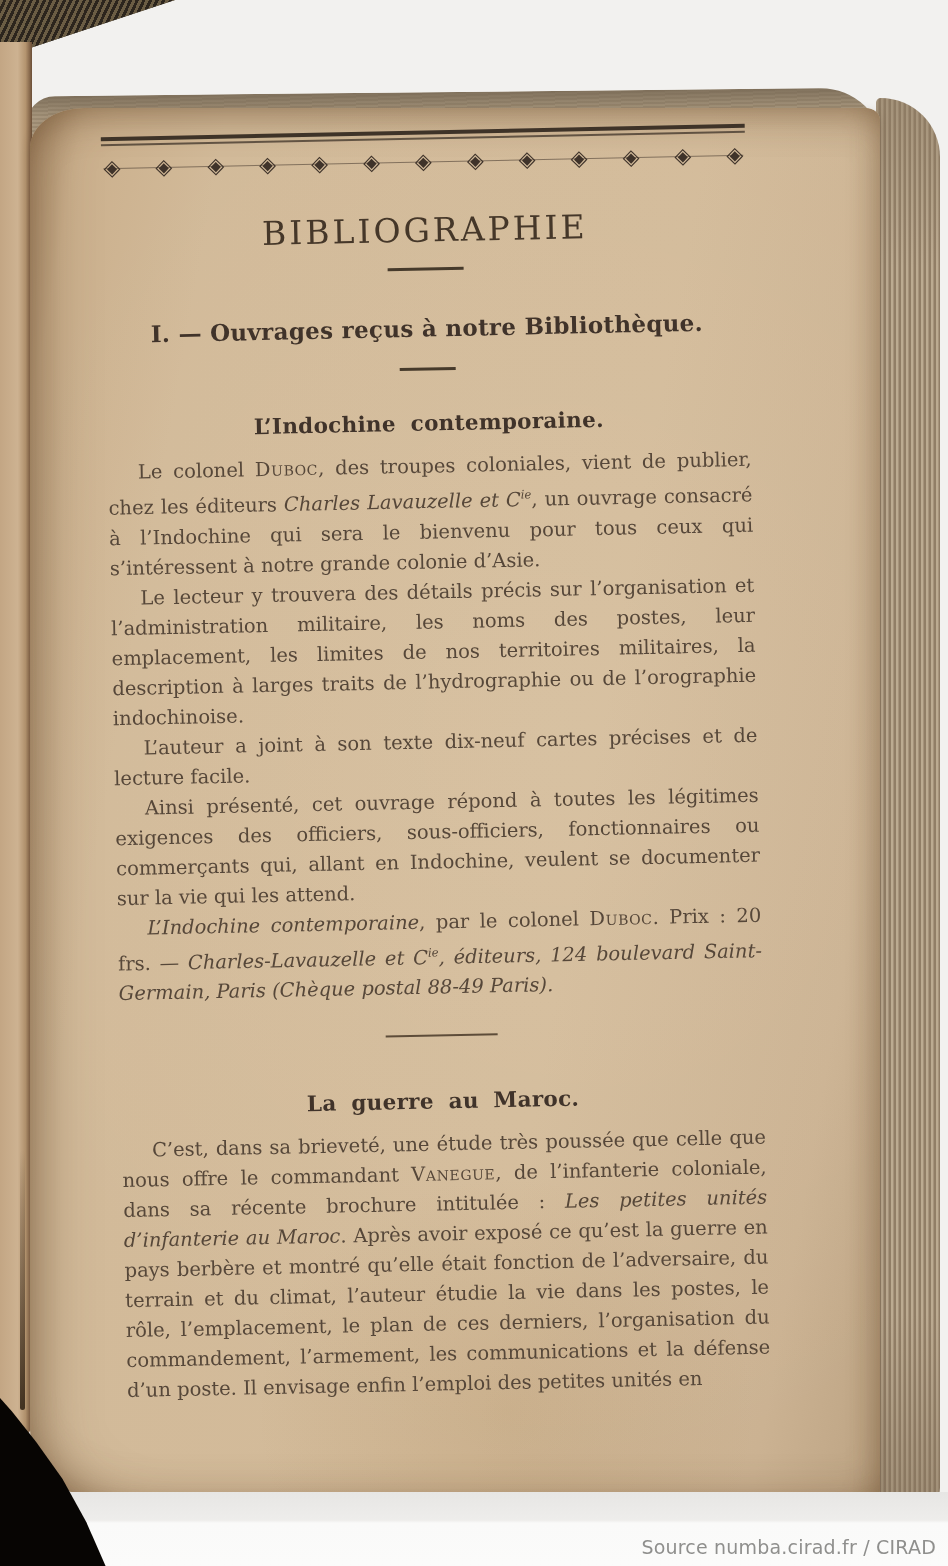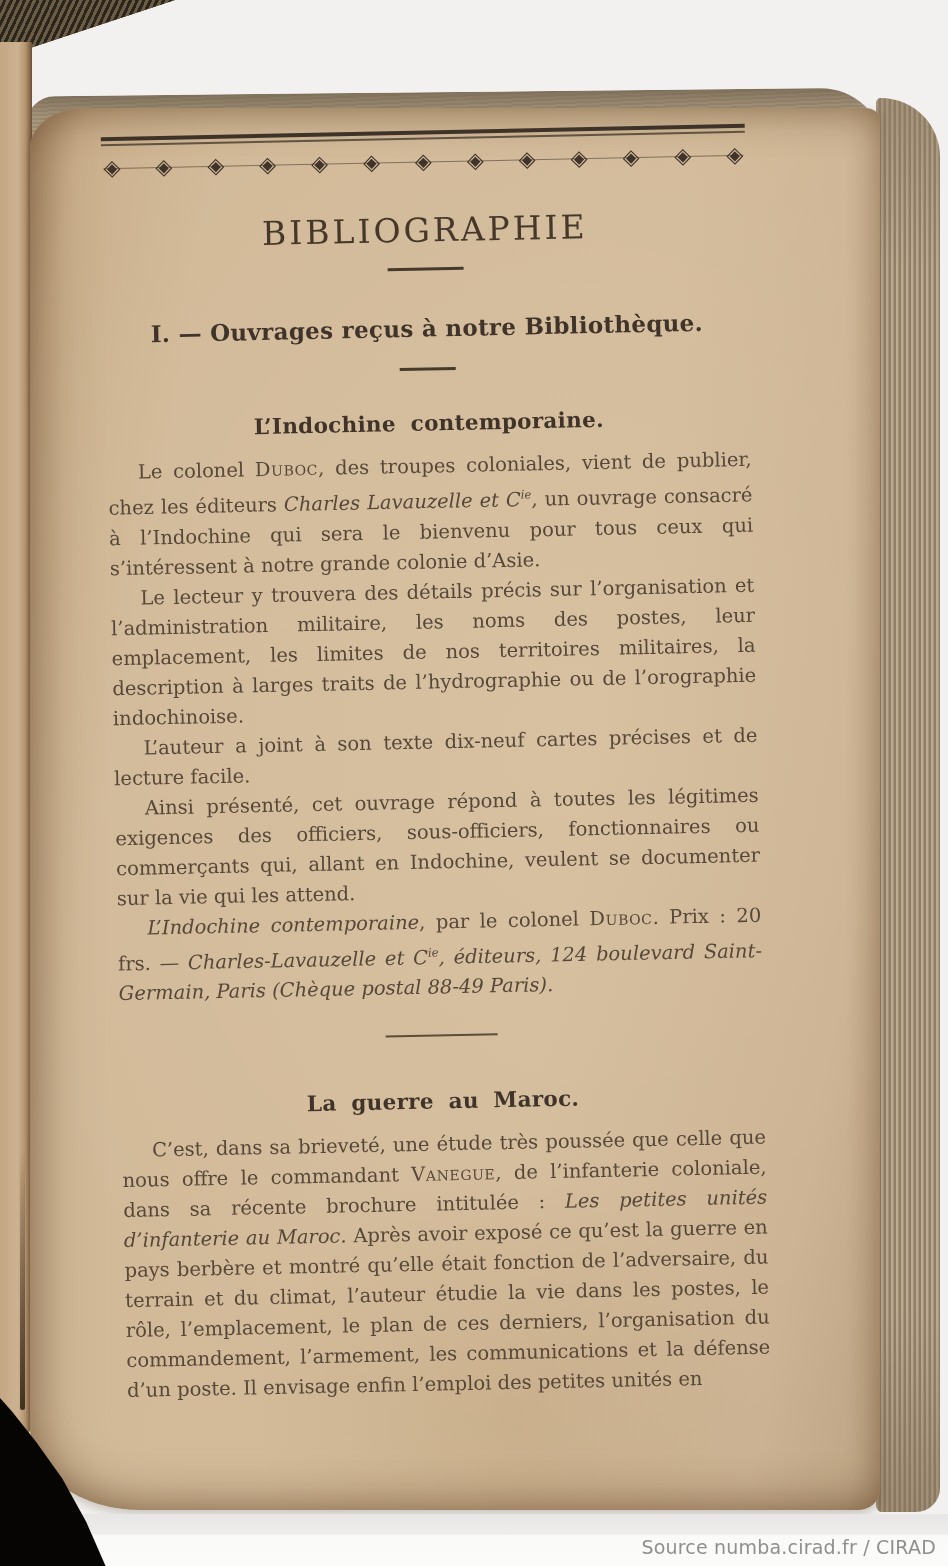--- a/index.html
+++ b/index.html
@@ -6,21 +6,21 @@
   body{
     width:948px;height:1566px;
     background:#f2f1ef;
     font-family:"DejaVu Serif","Liberation Serif",serif;
     overflow:hidden;
   }
   .scan{position:relative;width:948px;height:1566px;overflow:hidden;}
 
   
   .footer-strip{
-    position:absolute;left:8px;right:0;bottom:0;height:52px;z-index:6;
+    position:absolute;left:8px;right:0;bottom:0;height:74px;z-index:6;
     background:linear-gradient(180deg,#e7e6e4 0%,#eeedeb 38%,#fafaf9 42%,#fbfbfa 100%);
     padding-left:8px;
   }
   .source-credit{
     position:absolute;right:12px;bottom:8px;
     font-family:"DejaVu Sans","Liberation Sans",sans-serif;
     font-size:19px;color:#8f8f8d;letter-spacing:.2px;
   }
 
   

